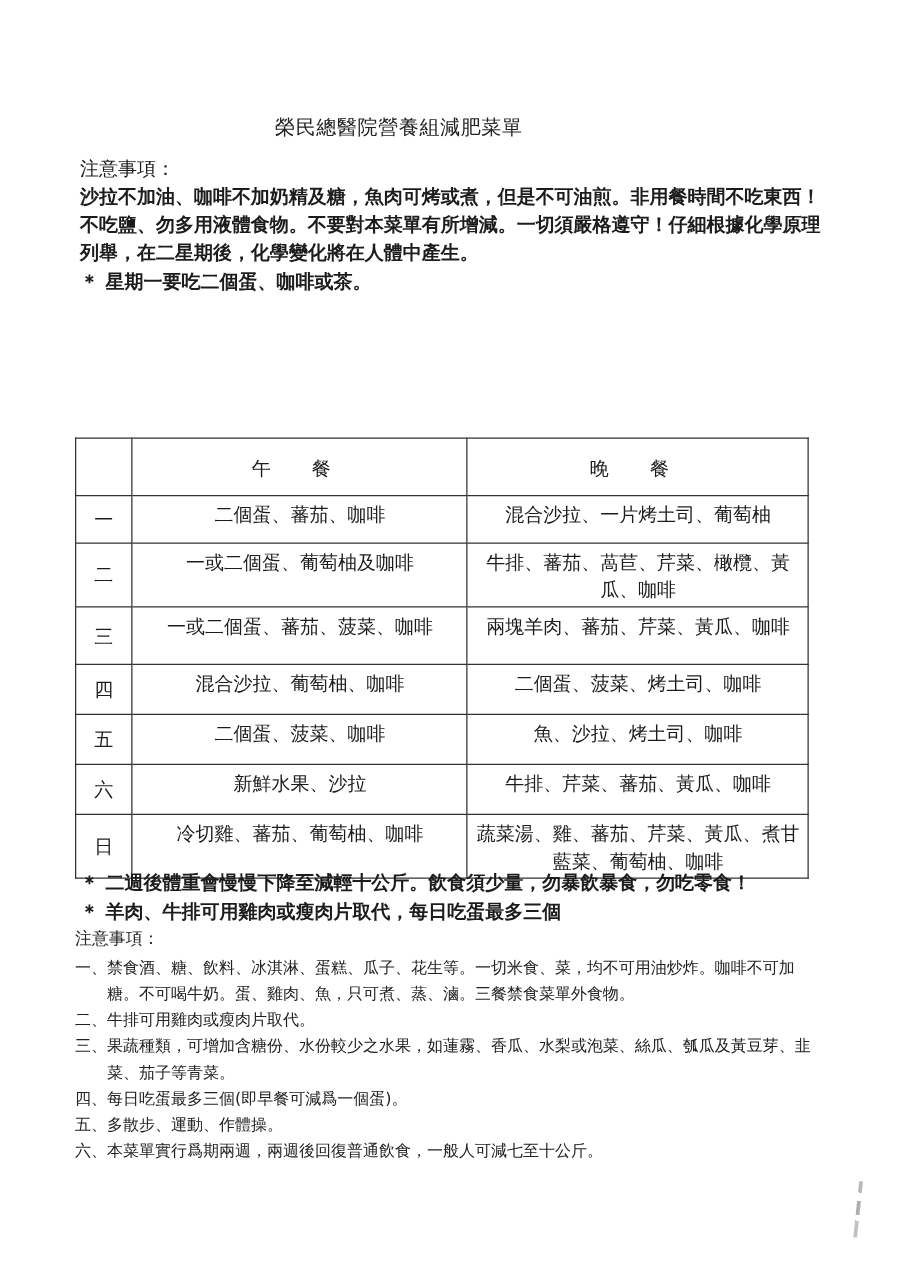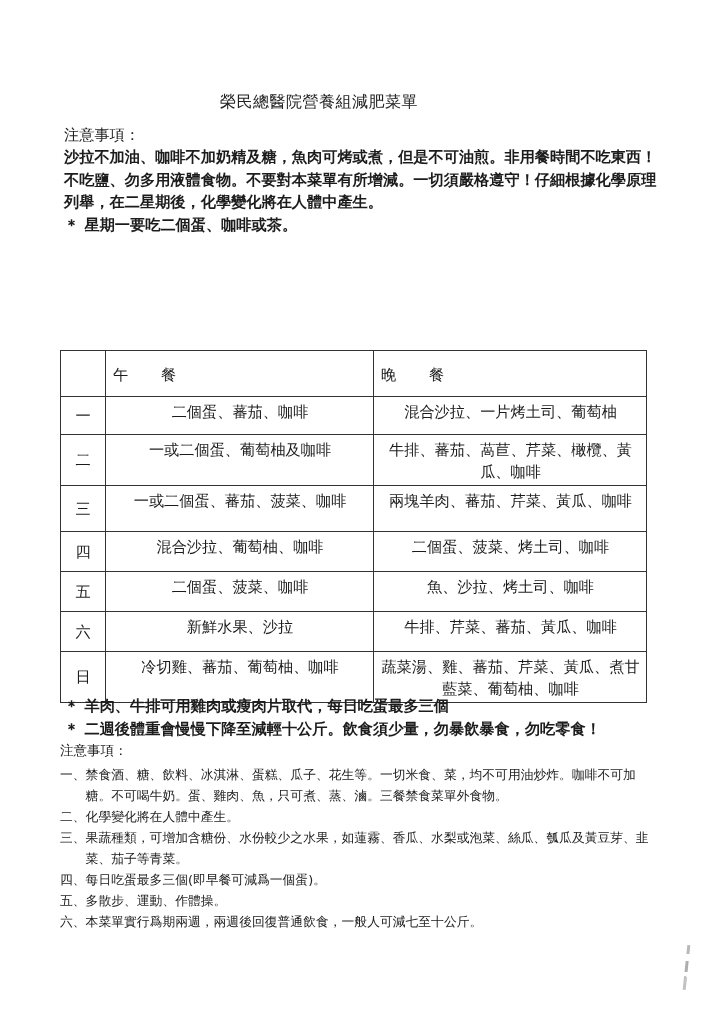--- a/index.html
+++ b/index.html
@@ -24,21 +24,21 @@
 
   table.menu {
     position: absolute; left: 60px; top: 350px; width: 586px;
     border-collapse: collapse; table-layout: fixed;
     font-size: 15.2px; color: #1c1c1c;
   }
   table.menu td, table.menu th {
     border: 1.3px solid #333; vertical-align: top; padding: 4px 6px 2px 7px;
     font-weight: normal; line-height: 22px; text-align: center;
   }
-  table.menu th { text-align: left; vertical-align: middle; height: 39px; letter-spacing: 14px; }
+  table.menu th { text-align: center; vertical-align: middle; height: 39px; letter-spacing: 14px; }
   table.menu td.day { text-align: center; vertical-align: middle; padding: 0; }
   .col-day { width: 45px; } .col-lunch { width: 268px; } .col-dinner { width: 273px; }
 
   .after { top: 695px; font-size: 15.2px; line-height: 23px; }
   .small-head { position: absolute; left: 60px; top: 742px; font-size: 13.5px; color: #222; }
   .list {
     position: absolute; left: 60px; width: 600px; top: 764px;
     font-size: 12.8px; line-height: 21px; color: #222;
   }
   .list .item { display: flex; }
@@ -107,34 +107,34 @@
   </tr>
   <tr style="height:46px">
     <td class="day">日</td>
     <td>冷切雞、蕃茄、葡萄柚、咖啡</td>
     <td>蔬菜湯、雞、蕃茄、芹菜、黃瓜、煮甘藍菜、葡萄柚、咖啡</td>
   </tr>
 </tbody>
   </table>
 
 <div class="para after">
+  <p class="bullet">＊ 二週後體重會慢慢下降至減輕十公斤。飲食須少量，勿暴飲暴食，勿吃零食！</p>
   <p class="bullet">＊ 羊肉、牛排可用雞肉或瘦肉片取代，每日吃蛋最多三個</p>
-  <p class="bullet">＊ 二週後體重會慢慢下降至減輕十公斤。飲食須少量，勿暴飲暴食，勿吃零食！</p>
 </div>
 
 <div class="small-head">注意事項：</div>
 
 <div class="list">
   <div class="item">
     <span class="num">一、</span>
     <span class="txt">禁食酒、糖、飲料、冰淇淋、蛋糕、瓜子、花生等。一切米食、菜，均不可用油炒炸。咖啡不可加糖。不可喝牛奶。蛋、雞肉、魚，只可煮、蒸、滷。三餐禁食菜單外食物。</span>
   </div>
   <div class="item">
     <span class="num">二、</span>
-    <span class="txt">化學變化將在人體中產生。</span>
+    <span class="txt">牛排可用雞肉或瘦肉片取代。</span>
   </div>
   <div class="item">
     <span class="num">三、</span>
     <span class="txt">果蔬種類，可增加含糖份、水份較少之水果，如蓮霧、香瓜、水梨或泡菜、絲瓜、瓠瓜及黃豆芽、韭菜、茄子等青菜。</span>
   </div>
   <div class="item">
     <span class="num">四、</span>
     <span class="txt">每日吃蛋最多三個(即早餐可減爲一個蛋)。</span>
   </div>
   <div class="item">

